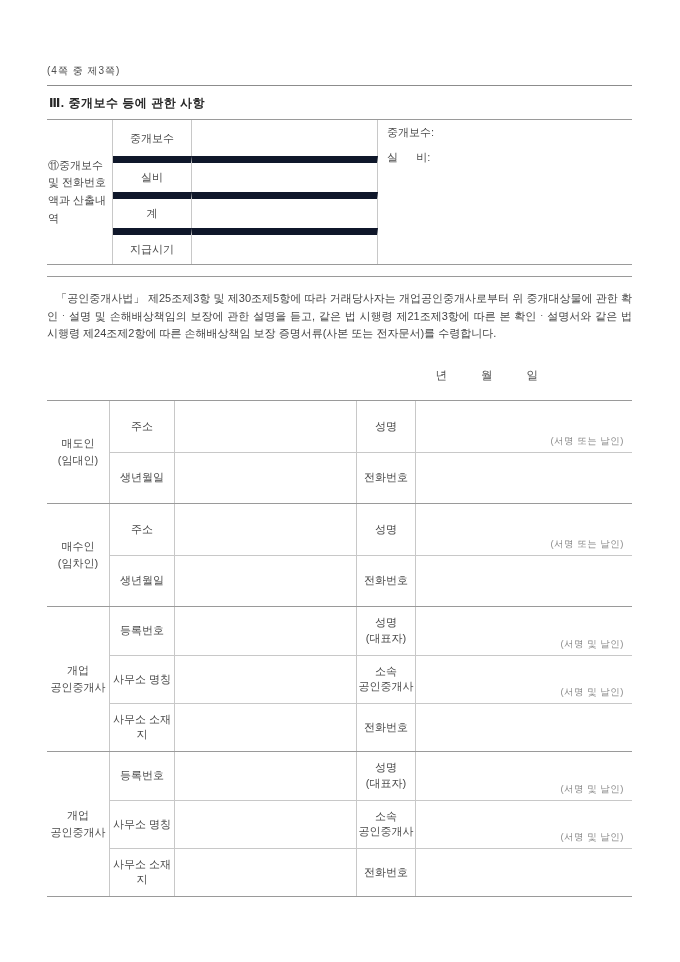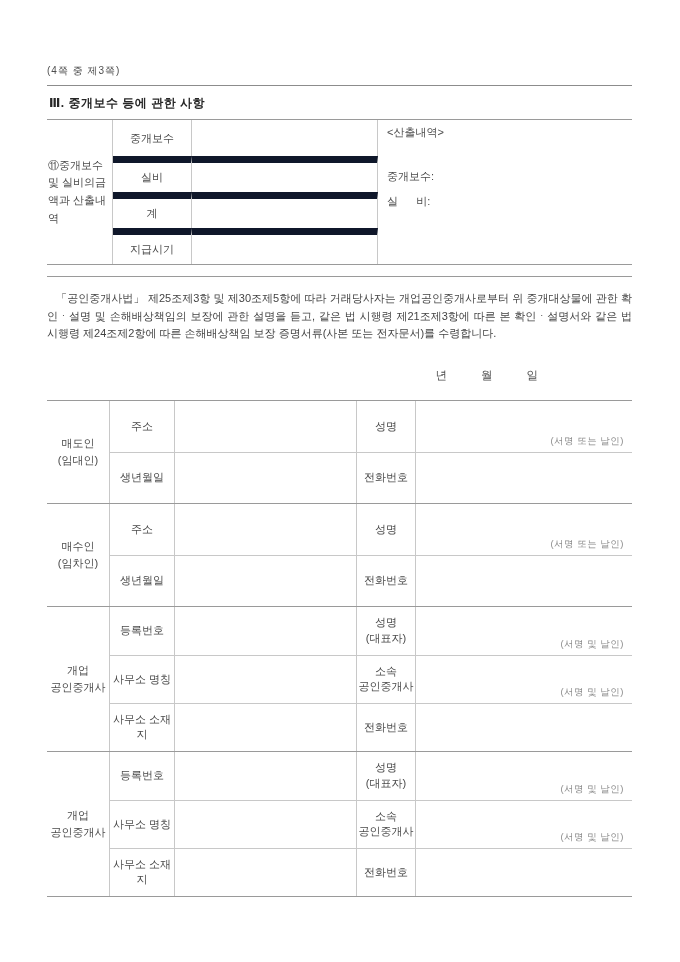--- a/index.html
+++ b/index.html
@@ -132,38 +132,37 @@
 <body>
 
 <div class="content">
 
   <div class="page-indicator">(4쪽 중 제3쪽)</div>
   <div class="header-rule"></div>
   <div class="section-title">Ⅲ. 중개보수 등에 관한 사항</div>
 
   <div class="fee-table">
     <div class="fee-header">⑪중개보수
-및 실비의금
+및 전화번호
 액과 산출내
 역</div>
 
     <div class="fee-label" style="grid-row:1">중개보수</div>
     <div class="fee-value" style="grid-row:1"></div>
 
     <div class="fee-label bt" style="grid-row:2">실비</div>
     <div class="fee-value bt" style="grid-row:2"></div>
 
     <div class="fee-label bt" style="grid-row:3">계</div>
     <div class="fee-value bt" style="grid-row:3"></div>
 
     <div class="fee-label bt" style="grid-row:4">지급시기</div>
     <div class="fee-value bt" style="grid-row:4"></div>
 
     <div class="fee-calc">
-      <div class="calc-title">&lt;산출내역&gt;</div>
       <div class="calc-fee">중개보수:</div>
       <div class="calc-expense">실      비:</div>
     </div>
   </div>
 
   <div class="separator-rule"></div>
 
   <p class="declaration">「공인중개사법」 제25조제3항 및 제30조제5항에 따라 거래당사자는 개업공인중개사로부터 위 중개대상물에 관한 확인ㆍ설명 및 손해배상책임의 보장에 관한 설명을 듣고, 같은 법 시행령 제21조제3항에 따른 본 확인ㆍ설명서와 같은 법 시행령 제24조제2항에 따른 손해배상책임 보장 증명서류(사본 또는 전자문서)를 수령합니다.</p>
 
   <div class="date-line">

